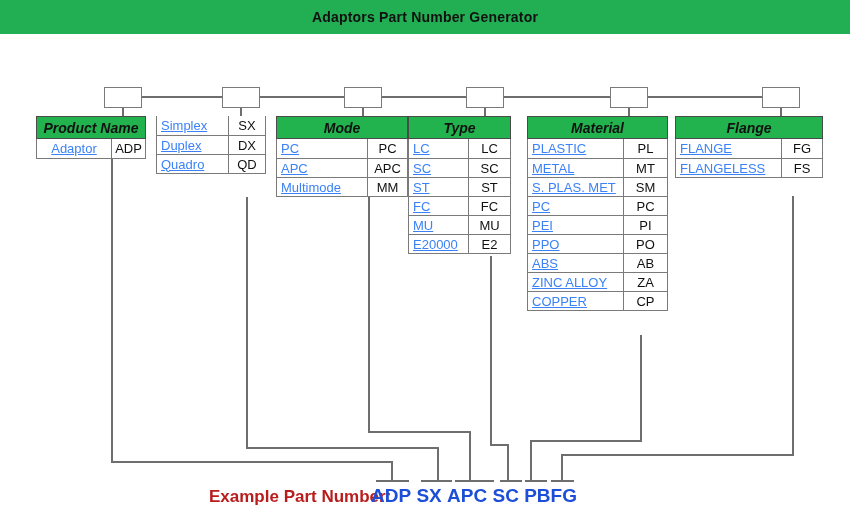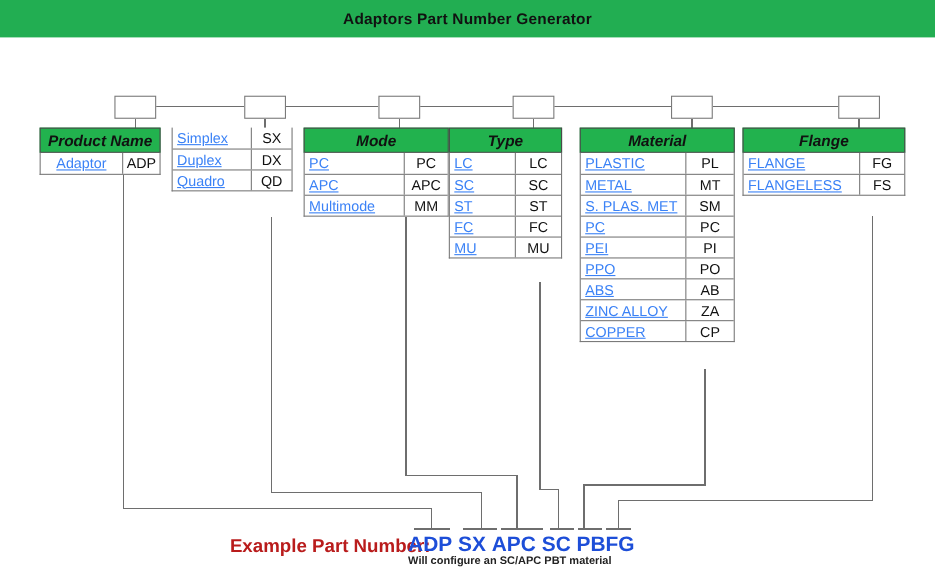--- a/index.html
+++ b/index.html
@@ -285,20 +285,24 @@
         <div class="cell-code">ST</div>
       </div>
       <div class="row">
         <div class="cell-name">FC</div>
         <div class="cell-code">FC</div>
       </div>
       <div class="row">
         <div class="cell-name">MU</div>
         <div class="cell-code">MU</div>
       </div>
+      <div class="row">
+        <div class="cell-name">E20000</div>
+        <div class="cell-code">E2</div>
+      </div>
     </div>
   </div>
 
   <div class="column c-material">
     <div class="col-head">Material</div>
     <div class="col-body">
       <div class="row">
         <div class="cell-name">PLASTIC</div>
         <div class="cell-code">PL</div>
       </div>
@@ -349,16 +353,15 @@
         <div class="cell-code">FS</div>
       </div>
     </div>
   </div>
 
   <div id="example-label">Example Part Number:</div>
   <div id="example-code">
     <span class="code-seg">ADP</span><span>&nbsp;</span><span class="code-seg">SX</span><span>&nbsp;</span><span class="code-seg">APC</span><span>&nbsp;</span><span class="code-seg">SC</span><span>&nbsp;</span><span class="code-seg">PB</span><span class="code-seg">FG</span>
   </div>
   <div id="example-note">
-    <div>Will configure an SC/APC PBT material</div>
   </div>
 
 </div>
 
 </body></html>

